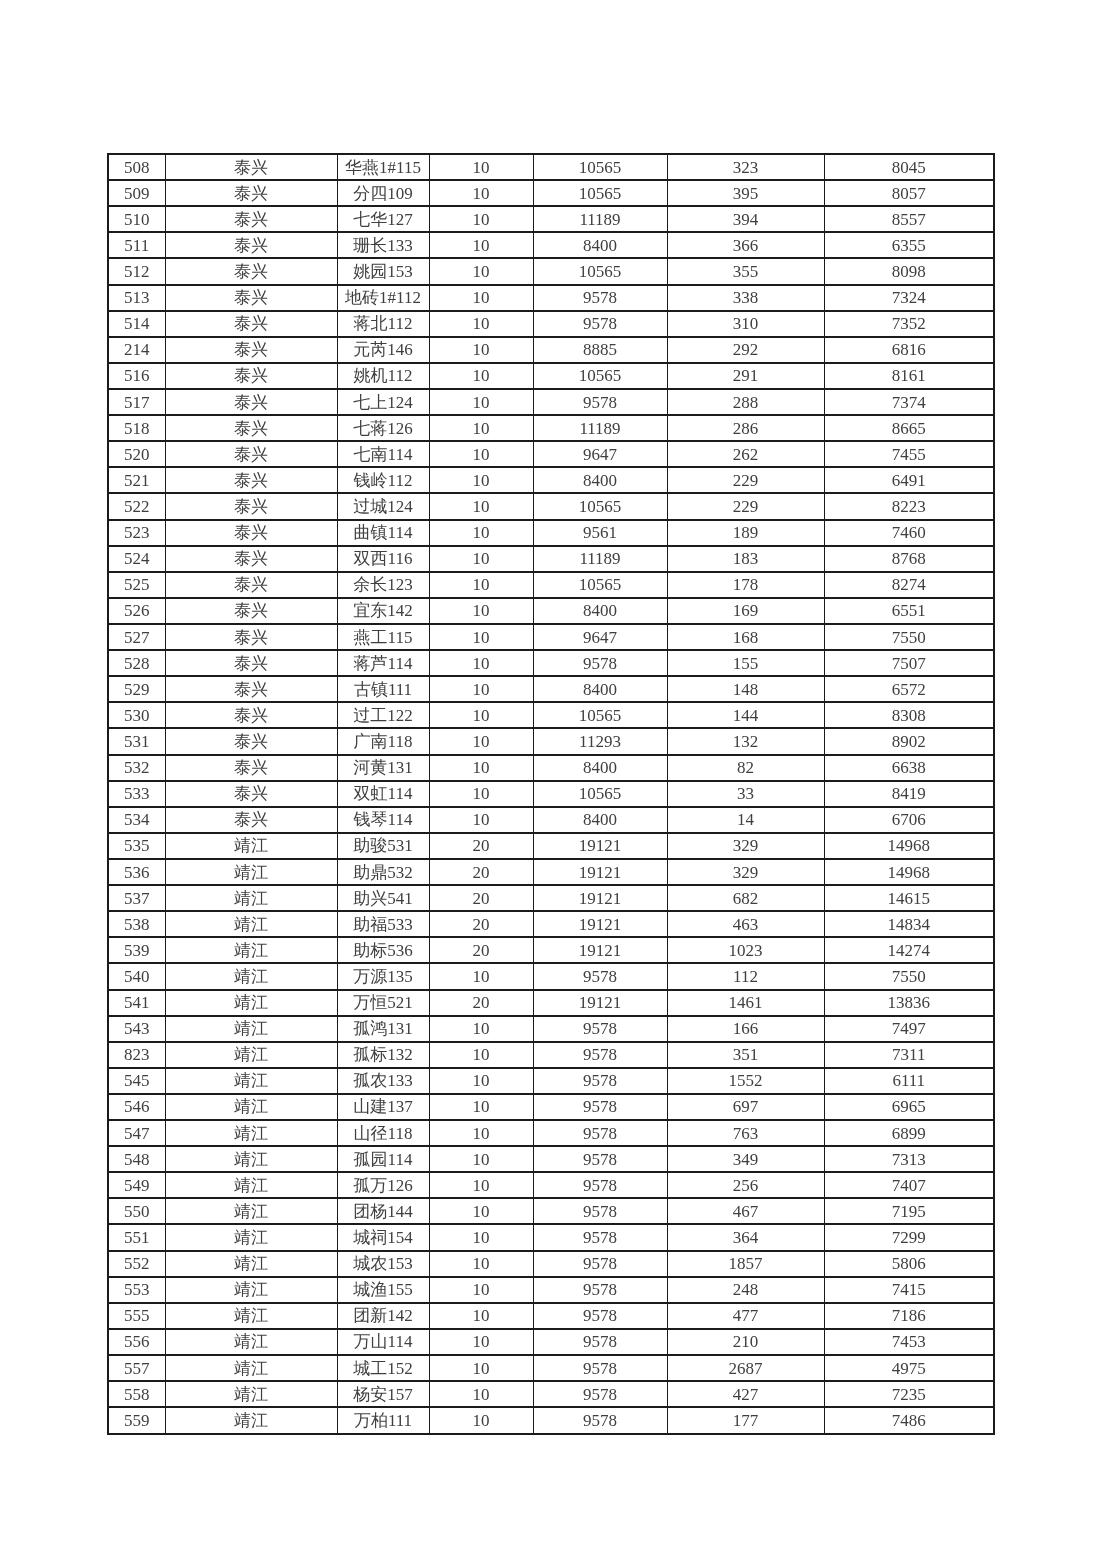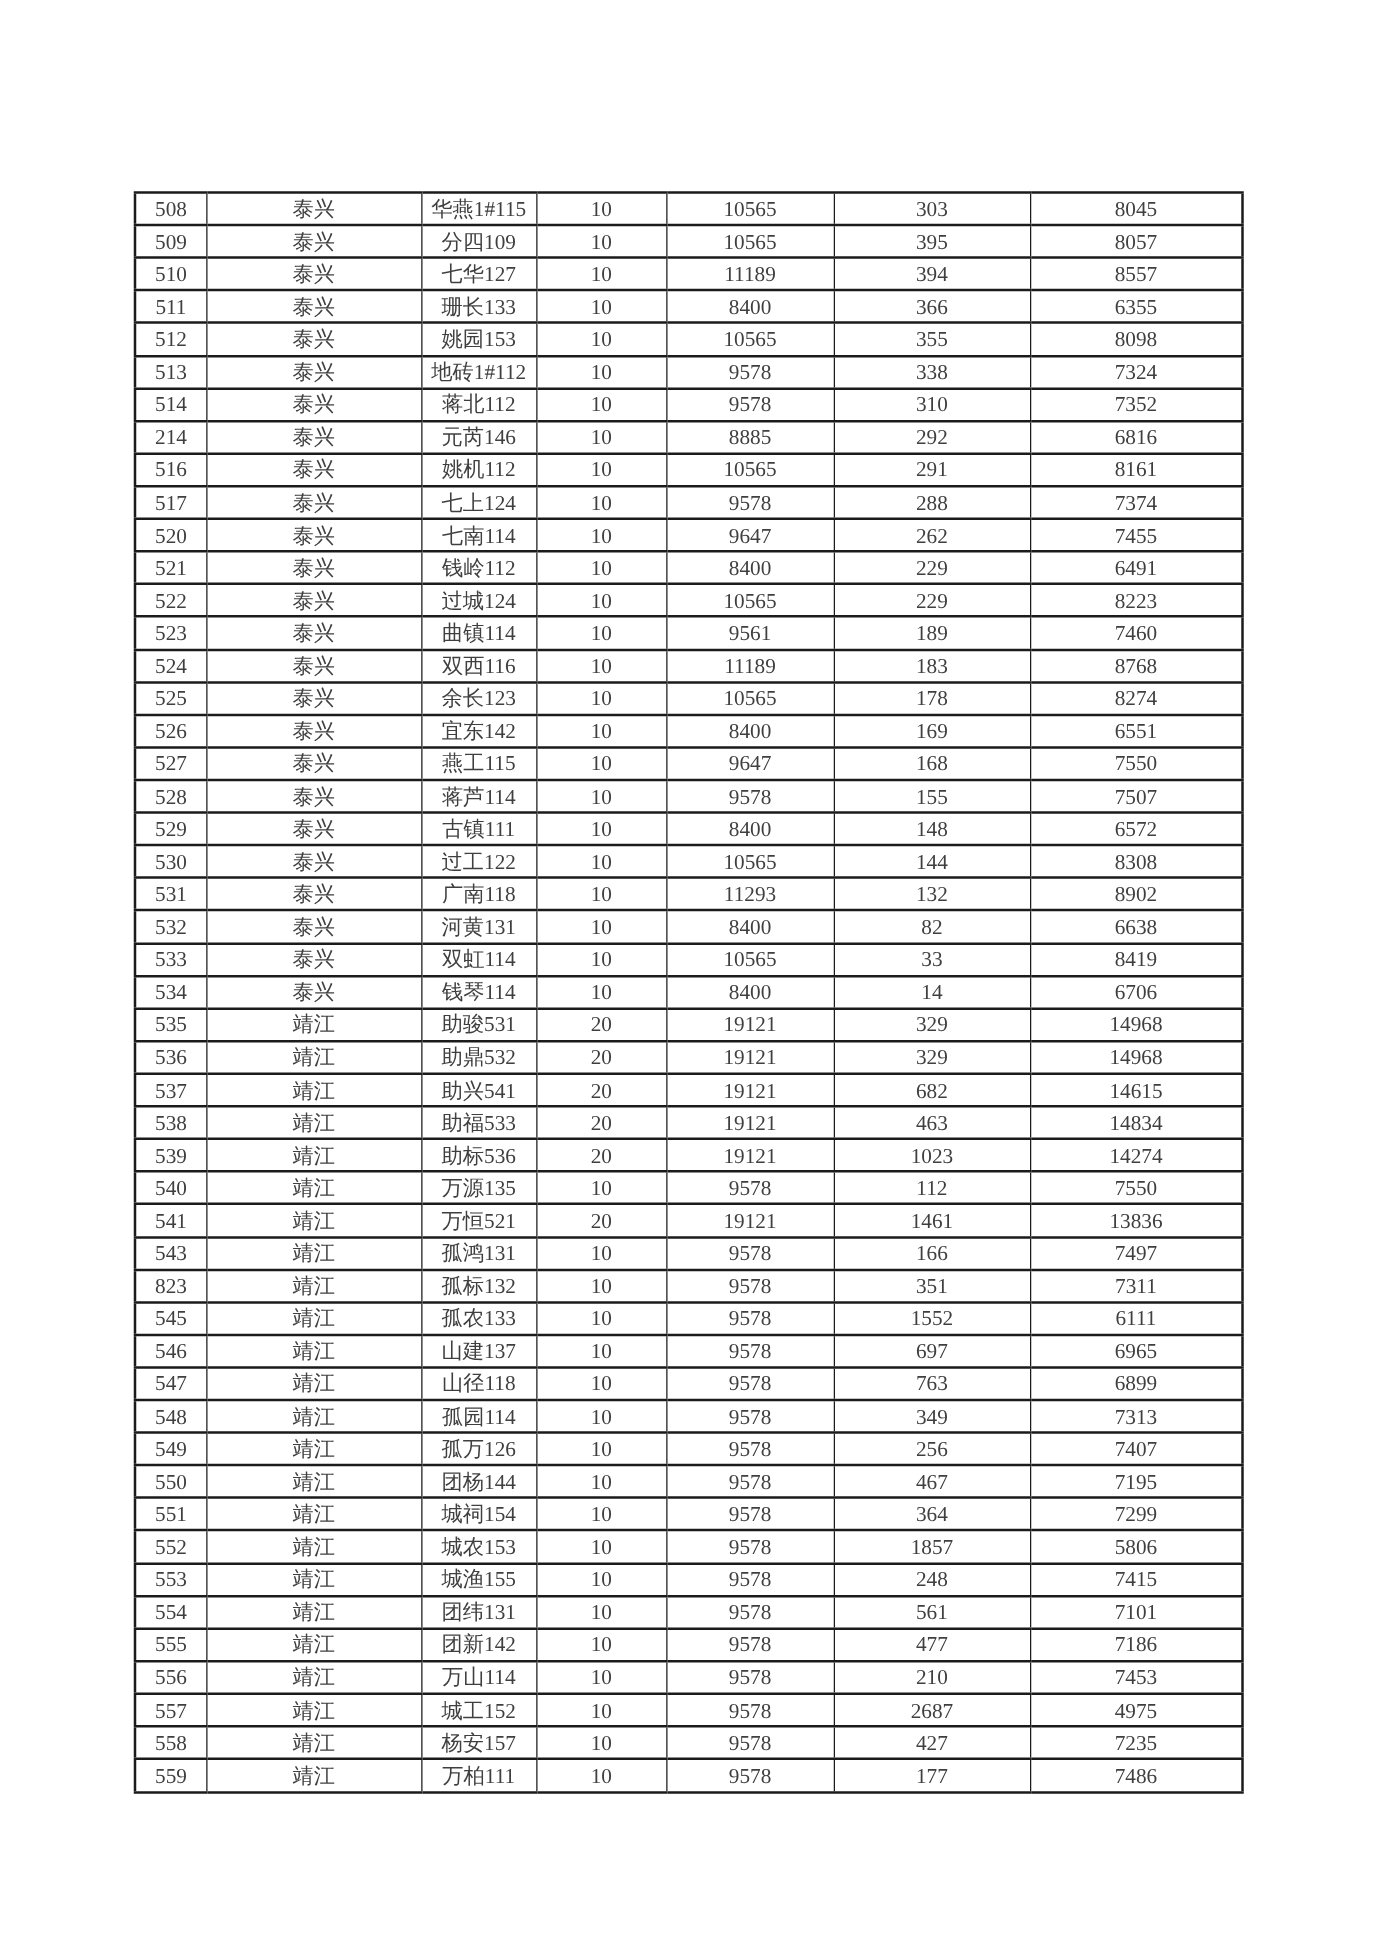--- a/index.html
+++ b/index.html
@@ -55,21 +55,21 @@
       <col style="width:157px">
       <col style="width:170px">
     </colgroup>
     <tbody>
         <tr>
           <td>508</td>
           <td>泰兴</td>
           <td>华燕1#115</td>
           <td>10</td>
           <td>10565</td>
-          <td>303</td>
+          <td>323</td>
           <td>8045</td>
         </tr>
         <tr>
           <td>509</td>
           <td>泰兴</td>
           <td>分四109</td>
           <td>10</td>
           <td>10565</td>
           <td>395</td>
           <td>8057</td>
@@ -138,20 +138,29 @@
           <td>8161</td>
         </tr>
         <tr>
           <td>517</td>
           <td>泰兴</td>
           <td>七上124</td>
           <td>10</td>
           <td>9578</td>
           <td>288</td>
           <td>7374</td>
+        </tr>
+        <tr>
+          <td>518</td>
+          <td>泰兴</td>
+          <td>七蒋126</td>
+          <td>10</td>
+          <td>11189</td>
+          <td>286</td>
+          <td>8665</td>
         </tr>
         <tr>
           <td>520</td>
           <td>泰兴</td>
           <td>七南114</td>
           <td>10</td>
           <td>9647</td>
           <td>262</td>
           <td>7455</td>
         </tr>
@@ -437,29 +446,20 @@
         <tr>
           <td>553</td>
           <td>靖江</td>
           <td>城渔155</td>
           <td>10</td>
           <td>9578</td>
           <td>248</td>
           <td>7415</td>
         </tr>
         <tr>
-          <td>554</td>
-          <td>靖江</td>
-          <td>团纬131</td>
-          <td>10</td>
-          <td>9578</td>
-          <td>561</td>
-          <td>7101</td>
-        </tr>
-        <tr>
           <td>555</td>
           <td>靖江</td>
           <td>团新142</td>
           <td>10</td>
           <td>9578</td>
           <td>477</td>
           <td>7186</td>
         </tr>
         <tr>
           <td>556</td>

